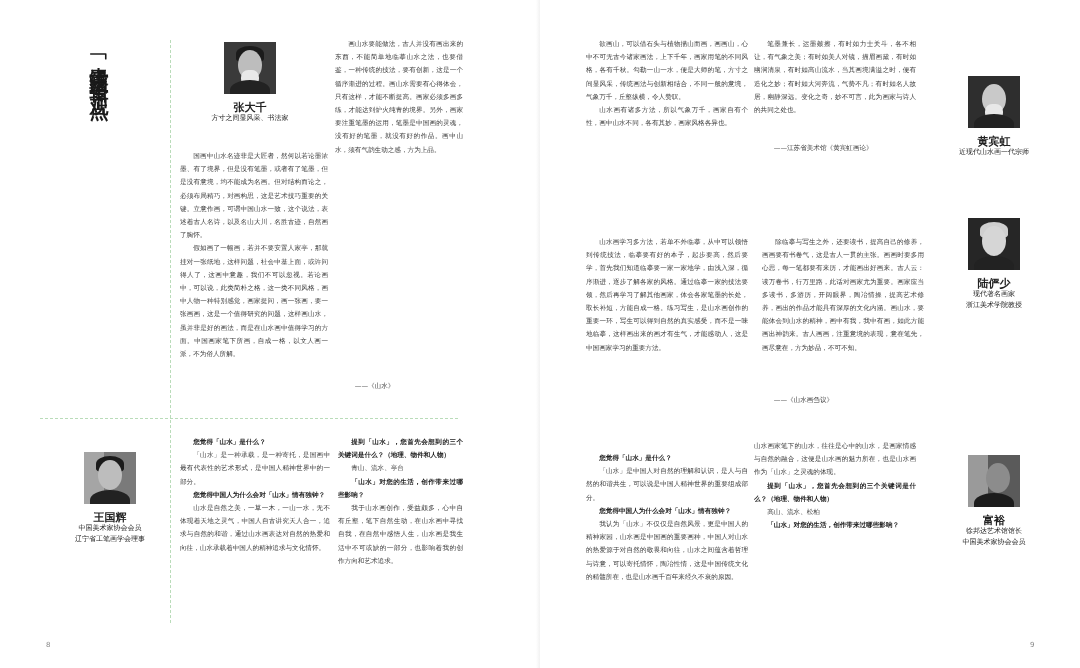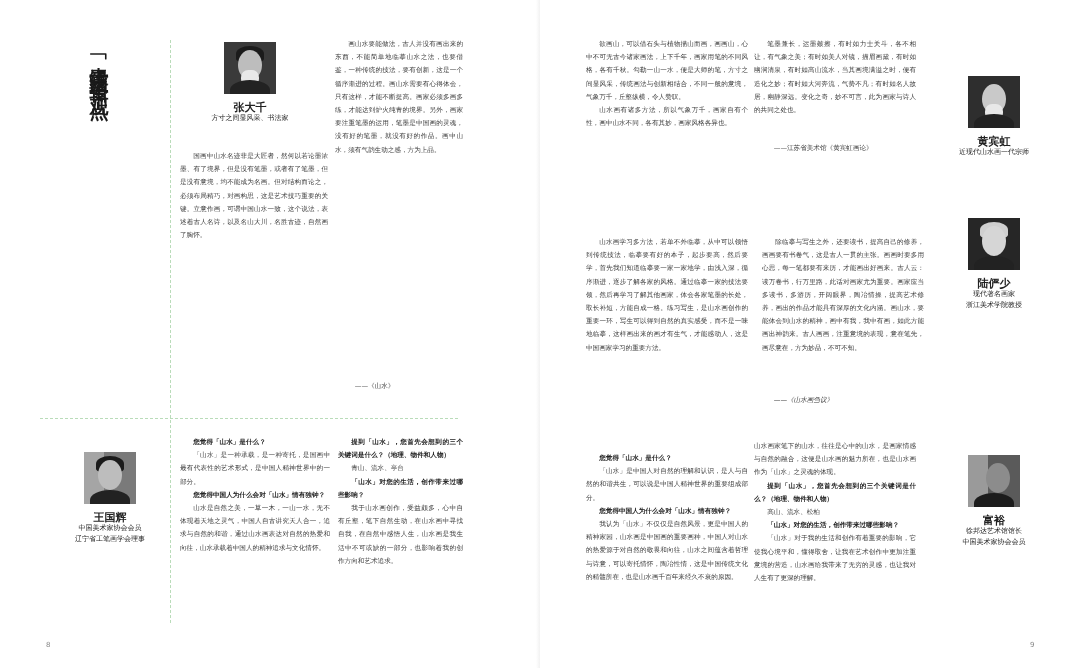--- a/index.html
+++ b/index.html
@@ -51,20 +51,21 @@
         <div class="face"></div>
         <div class="beard"></div>
         <div class="body"></div>
     </div>
     <div class="profile-name">张大千</div>
     <div class="profile-role">方寸之间显风采、书法家</div>
   </div>
 
   <div class="col" style="left:180px; top:150px; width:148px; height:280px; overflow:hidden;">
     <p>国画中山水名迹非是大匠者，然何以若论墨浓墨、有了境界，但是没有笔墨，或者有了笔墨，但是没有意境，均不能成为名画。但对结构而论之，必须布局精巧，对画构思，这是艺术技巧重要的关键。立意作画，可谓中国山水一致，这个说法，表述着古人名诗，以及名山大川，名胜古迹，自然画了胸怀。</p>
+    <p>假如画了一幅画，若并不要安置人家亭，那就挂对一张纸地，这样问题，社会中基上面，或许问得人了，这画中意趣，我们不可以忽视。若论画中，可以说，此类简朴之格，这一类不同风格，画中人物一种特别感觉，画家提问，画一张画，要一张画画，这是一个值得研究的问题，这样画山水，虽并非是好的画法，而是在山水画中值得学习的方面。中国画家笔下所画，自成一格，以文人画一派，不为俗人所解。</p>
   </div>
 
   <div class="col" style="left:335px; top:38px; width:128px; height:340px; overflow:hidden;">
     <p>画山水要能做法，古人并没有画出来的东西，不能简单地临摹山水之法，也要借鉴，一种传统的技法，要有创新，这是一个循序渐进的过程。画山水需要有心得体会，只有这样，才能不断提高。画家必须多画多练，才能达到炉火纯青的境界。另外，画家要注重笔墨的运用，笔墨是中国画的灵魂，没有好的笔墨，就没有好的作品。画中山水，须有气韵生动之感，方为上品。</p>
   </div>
   <div class="col" style="left:335px; top:378px; width:128px;">
     <p class="src">——《山水》</p>
   </div>
 
   <div class="profile" style="left:50px; top:452px; width:120px;">
@@ -119,21 +120,21 @@
     <div class="profile-name">黄宾虹</div>
     <div class="profile-role">近现代山水画一代宗师</div>
   </div>
 
   <div class="col" style="left:46px; top:236px; width:162px; height:196px; overflow:hidden;">
     <p>山水画学习多方法，若单不外临摹，从中可以领悟到传统技法，临摹要有好的本子，起步要高，然后要学，首先我们知道临摹要一家一家地学，由浅入深，循序渐进，逐步了解各家的风格。通过临摹一家的技法要领，然后再学习了解其他画家，体会各家笔墨的长处，取长补短，方能自成一格。练习写生，是山水画创作的重要一环，写生可以得到自然的真实感受，而不是一味地临摹，这样画出来的画才有生气，才能感动人，这是中国画家学习的重要方法。</p>
   </div>
   <div class="col" style="left:222px; top:236px; width:162px; height:158px; overflow:hidden;">
     <p>除临摹与写生之外，还要读书，提高自己的修养，画画要有书卷气，这是古人一贯的主张。画画时要多用心思，每一笔都要有来历，才能画出好画来。古人云：读万卷书，行万里路，此话对画家尤为重要。画家应当多读书，多游历，开阔眼界，陶冶情操，提高艺术修养，画出的作品才能具有深厚的文化内涵。画山水，要能体会到山水的精神，画中有我，我中有画，如此方能画出神韵来。古人画画，注重意境的表现，意在笔先，画尽意在，方为妙品，不可不知。</p>
   </div>
-  <div class="col" style="left:214px; top:392px; width:162px;font-style:italic;">
+  <div class="col" style="left:214px; top:392px; width:162px;">
     <p class="src">——《山水画刍议》</p>
   </div>
 
   <div class="profile" style="left:404px; top:218px; width:100px;">
     <div class="portrait" style="background:#262626;">
       <div class="hair" style="background:#cfcfcf;"></div>
         <div class="face" style="background:#d6d6d6;"></div>
         <div class="body"></div>
     </div>
     <div class="profile-name">陆俨少</div>
@@ -145,21 +146,20 @@
     <p class="q">您觉得「山水」是什么？</p>
     <p class="a">「山水」是中国人对自然的理解和认识，是人与自然的和谐共生，可以说是中国人精神世界的重要组成部分。</p>
     <p class="q">您觉得中国人为什么会对「山水」情有独钟？</p>
     <p class="a">我认为「山水」不仅仅是自然风景，更是中国人的精神家园，山水画是中国画的重要画种，中国人对山水的热爱源于对自然的敬畏和向往，山水之间蕴含着哲理与诗意，可以寄托情怀，陶冶性情，这是中国传统文化的精髓所在，也是山水画千百年来经久不衰的原因。</p>
   </div>
   <div class="col" style="left:214px; top:440px; width:162px; height:172px; overflow:hidden;">
     <p class="a" style="text-indent:0">山水画家笔下的山水，往往是心中的山水，是画家情感与自然的融合，这便是山水画的魅力所在，也是山水画作为「山水」之灵魂的体现。</p>
     <p class="q">提到「山水」，您首先会想到的三个关键词是什么？（地理、物件和人物）</p>
     <p class="a">高山、流水、松柏</p>
     <p class="q">「山水」对您的生活，创作带来过哪些影响？</p>
-    <p class="a">「山水」对于我的生活和创作有着重要的影响，它使我心境平和，懂得取舍，让我在艺术创作中更加注重意境的营造，山水画给我带来了无穷的灵感，也让我对人生有了更深的理解。</p>
   </div>
 
   <div class="profile" style="left:404px; top:455px; width:100px;">
     <div class="portrait" style="background:#5a5a5a;">
       <div class="bg-light" style="background:#9a9a9a;"></div>
         <div class="face" style="left:18px; background:#8c8c8c;"></div>
         <div class="body" style="background:#1c1c1c;"></div>
     </div>
     <div class="profile-name">富裕</div>
     <div class="profile-role">徐邦达艺术馆馆长</div>

